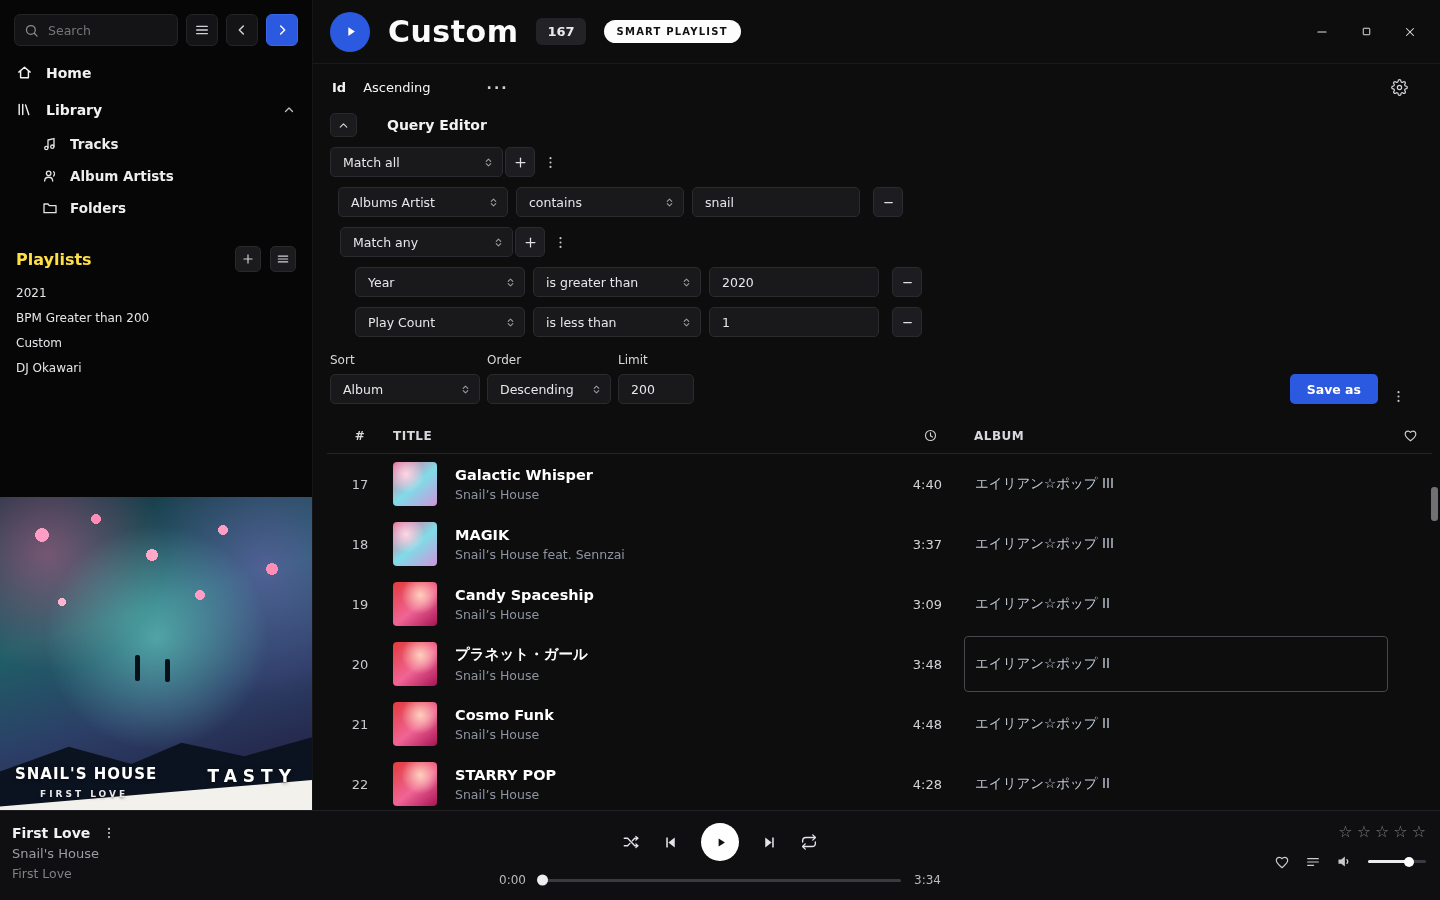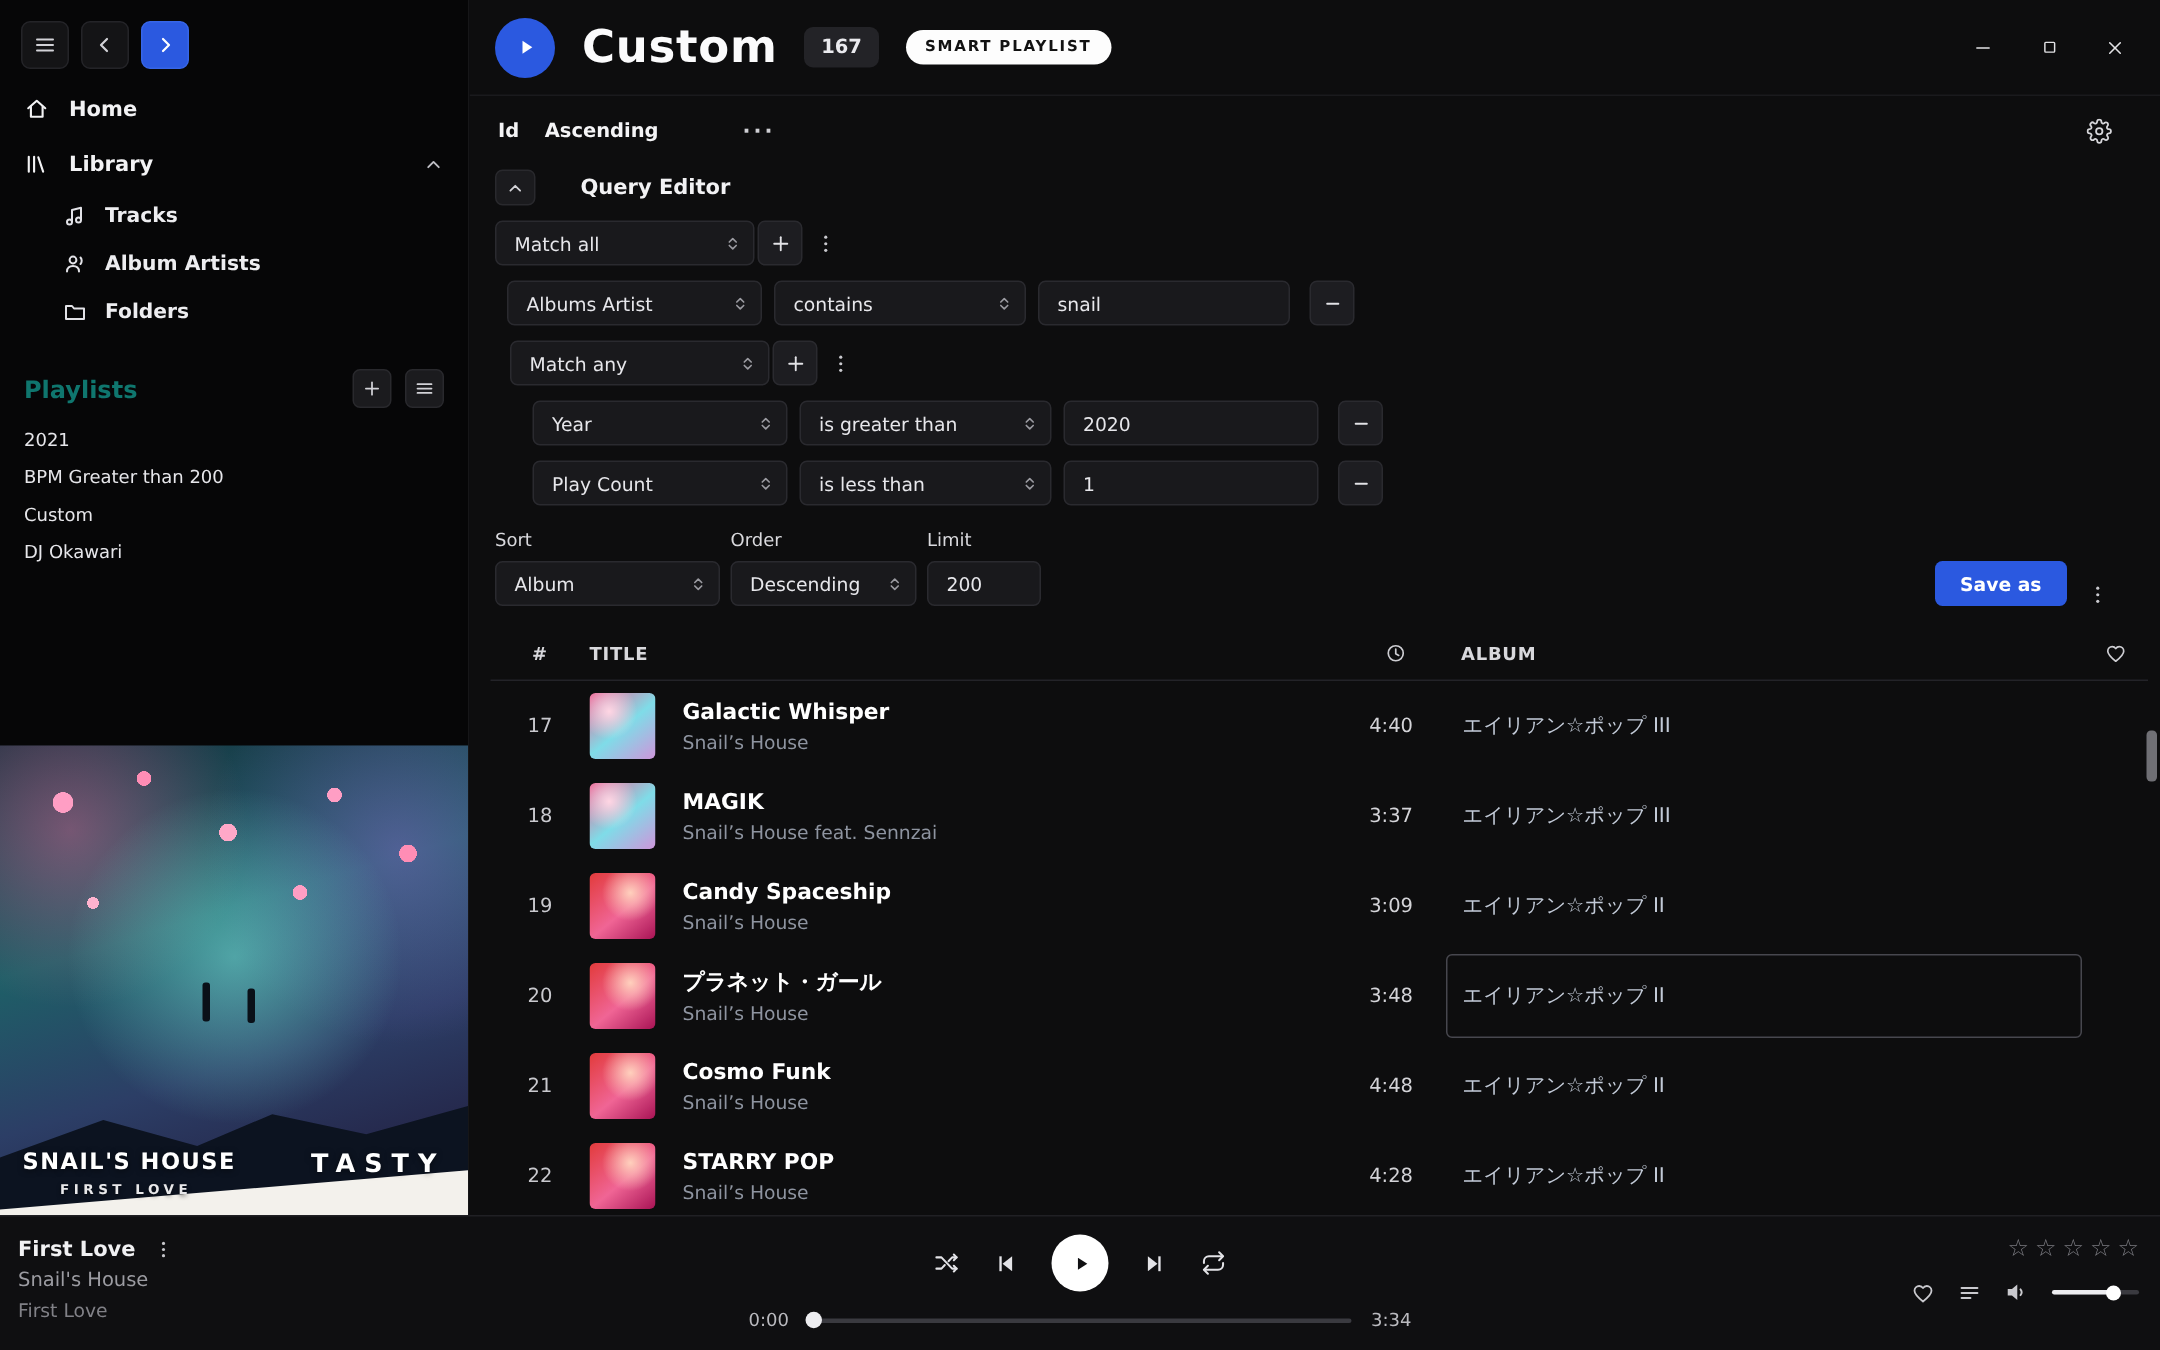--- a/index.html
+++ b/index.html
@@ -24,21 +24,21 @@
   .search input::placeholder { color:#75757b; }
   .sq { width:32px; height:32px; flex:0 0 auto; background:#141416; border:1px solid #242428; border-radius:6px; color:#d2d2d7; display:flex; align-items:center; justify-content:center; cursor:pointer; padding:0; }
   .sq.accent { background:#2b59e0; border-color:#3766e8; color:#fff; }
 
   .nav-item { display:flex; align-items:center; gap:13px; padding:10px 16px; font-size:14px; font-weight:700; color:#f2f2f4; cursor:pointer; }
   .nav-item .chev-end { margin-left:auto; color:#bfbfc5; }
   .sub-item { display:flex; align-items:center; gap:12px; padding:8px 16px 8px 42px; font-size:13.5px; font-weight:700; color:#ededf0; cursor:pointer; }
   .sub-item svg, .nav-item > svg { color:#e2e2e7; flex:0 0 auto; }
 
   .pl-header { display:flex; align-items:center; gap:9px; padding:22px 16px 9px 16px; }
-  .pl-title { flex:1; font-size:16px; font-weight:800; color:#0f766e; }
+  .pl-title { flex:1; font-size:16px; font-weight:800; color:#fde047; }
   .mini { width:26px; height:26px; background:#1b1b1e; border:1px solid #29292d; border-radius:5px; color:#d2d2d7; display:flex; align-items:center; justify-content:center; cursor:pointer; padding:0; }
   .pl-item { padding:5px 16px 6px; font-size:12px; color:#e6e6ea; cursor:pointer; }
 
   
   .art-big { margin-top:auto; width:313px; height:313px; position:relative; overflow:hidden; flex:0 0 auto;
     background:
       radial-gradient(circle 7px at 42px 38px, #ff9ec4 97%, transparent),
       radial-gradient(circle 5px at 96px 22px, #ff8db5 97%, transparent),
       radial-gradient(circle 6px at 152px 58px, #ffa8c8 97%, transparent),
       radial-gradient(circle 5px at 223px 33px, #ff9ec4 97%, transparent),
@@ -66,21 +66,21 @@
   .c-head { height:64px; flex:0 0 auto; display:flex; align-items:center; gap:18px; padding:0 8px 0 17px; border-bottom:1px solid #1a1a1d; }
   .play-big { width:40px; height:40px; border-radius:50%; background:#2b59e0; border:none; color:#fff; display:flex; align-items:center; justify-content:center; cursor:pointer; flex:0 0 auto; }
   .c-title { font-size:30px; font-weight:800; letter-spacing:.5px; color:#fbfbfc; }
   .count-badge { background:#232327; border-radius:6px; padding:6px 11px; font-size:13px; font-weight:700; color:#eaeaee; }
   .type-badge { background:#fdfdfd; color:#121212; border-radius:20px; padding:6px 13px; font-size:10px; font-weight:800; letter-spacing:1.2px; }
   .win-controls { margin-left:auto; display:flex; }
   .win-btn { width:44px; height:38px; background:transparent; border:none; color:#e2e2e5; display:flex; align-items:center; justify-content:center; cursor:pointer; }
 
   .c-sort { display:flex; align-items:center; padding:13px 30px 2px 19px; }
   .sort-field { font-size:13px; font-weight:800; color:#f4f4f6; cursor:pointer; }
-  .sort-dir { font-size:13px; font-weight:700; color:#f4f4f6; cursor:pointer; margin-left:17px; }
+  .sort-dir { font-size:13px; font-weight:400; color:#f4f4f6; cursor:pointer; margin-left:17px; }
   .ellipsis { margin-left:56px; color:#cfcfd4; font-weight:800; letter-spacing:2px; cursor:pointer; font-size:14px; }
   .gear-btn { margin-left:auto; background:transparent; border:none; color:#d6d6da; cursor:pointer; padding:2px; }
 
   .qe-head { display:flex; align-items:center; padding:13px 0 0 17px; }
   .qe-collapse { width:27px; height:24px; background:#1b1b1e; border:1px solid #29292d; border-radius:5px; color:#d2d2d7; display:flex; align-items:center; justify-content:center; cursor:pointer; padding:0; }
   .qe-title { margin-left:30px; font-size:14px; font-weight:700; color:#f2f2f4; }
 
   .qrow { display:flex; align-items:center; margin-top:10px; padding-left:17px; }
   .select { height:30px; background:#19191c; border:1px solid #2a2a2f; border-radius:5px; display:flex; align-items:center; justify-content:space-between; gap:8px; padding:0 8px 0 12px; font-size:12.5px; color:#e7e7eb; cursor:pointer; flex:0 0 auto; }
   .select .arrows { color:#9a9aa0; }
@@ -146,20 +146,29 @@
   .vol-thumb { position:absolute; left:70%; top:50%; transform:translate(-50%,-50%); width:10px; height:10px; border-radius:50%; background:#fff; }
 </style>
 </head>
 <body>
 
 <div class="app">
   <div class="main">
 
     <aside class="sidebar">
       <div class="sb-top">
+        <div class="search">
+          <span>
+            <svg width="15" height="15" viewBox="0 0 24 24" fill="none" stroke="currentColor" stroke-width="2" stroke-linecap="round">
+                <circle cx="11" cy="11" r="7"></circle>
+                <line x1="16.5" y1="16.5" x2="21" y2="21"></line>
+              </svg>
+          </span>
+          <input placeholder="Search" style="">
+        </div>
         <button class="sq">
           <span>
               <svg width="16" height="16" viewBox="0 0 24 24" fill="none" stroke="currentColor" stroke-width="2" stroke-linecap="round">
                 <line x1="4" y1="6.5" x2="20" y2="6.5"></line>
                 <line x1="4" y1="12" x2="20" y2="12"></line>
                 <line x1="4" y1="17.5" x2="20" y2="17.5"></line>
               </svg>
             </span>
         </button>
         <button class="sq">

